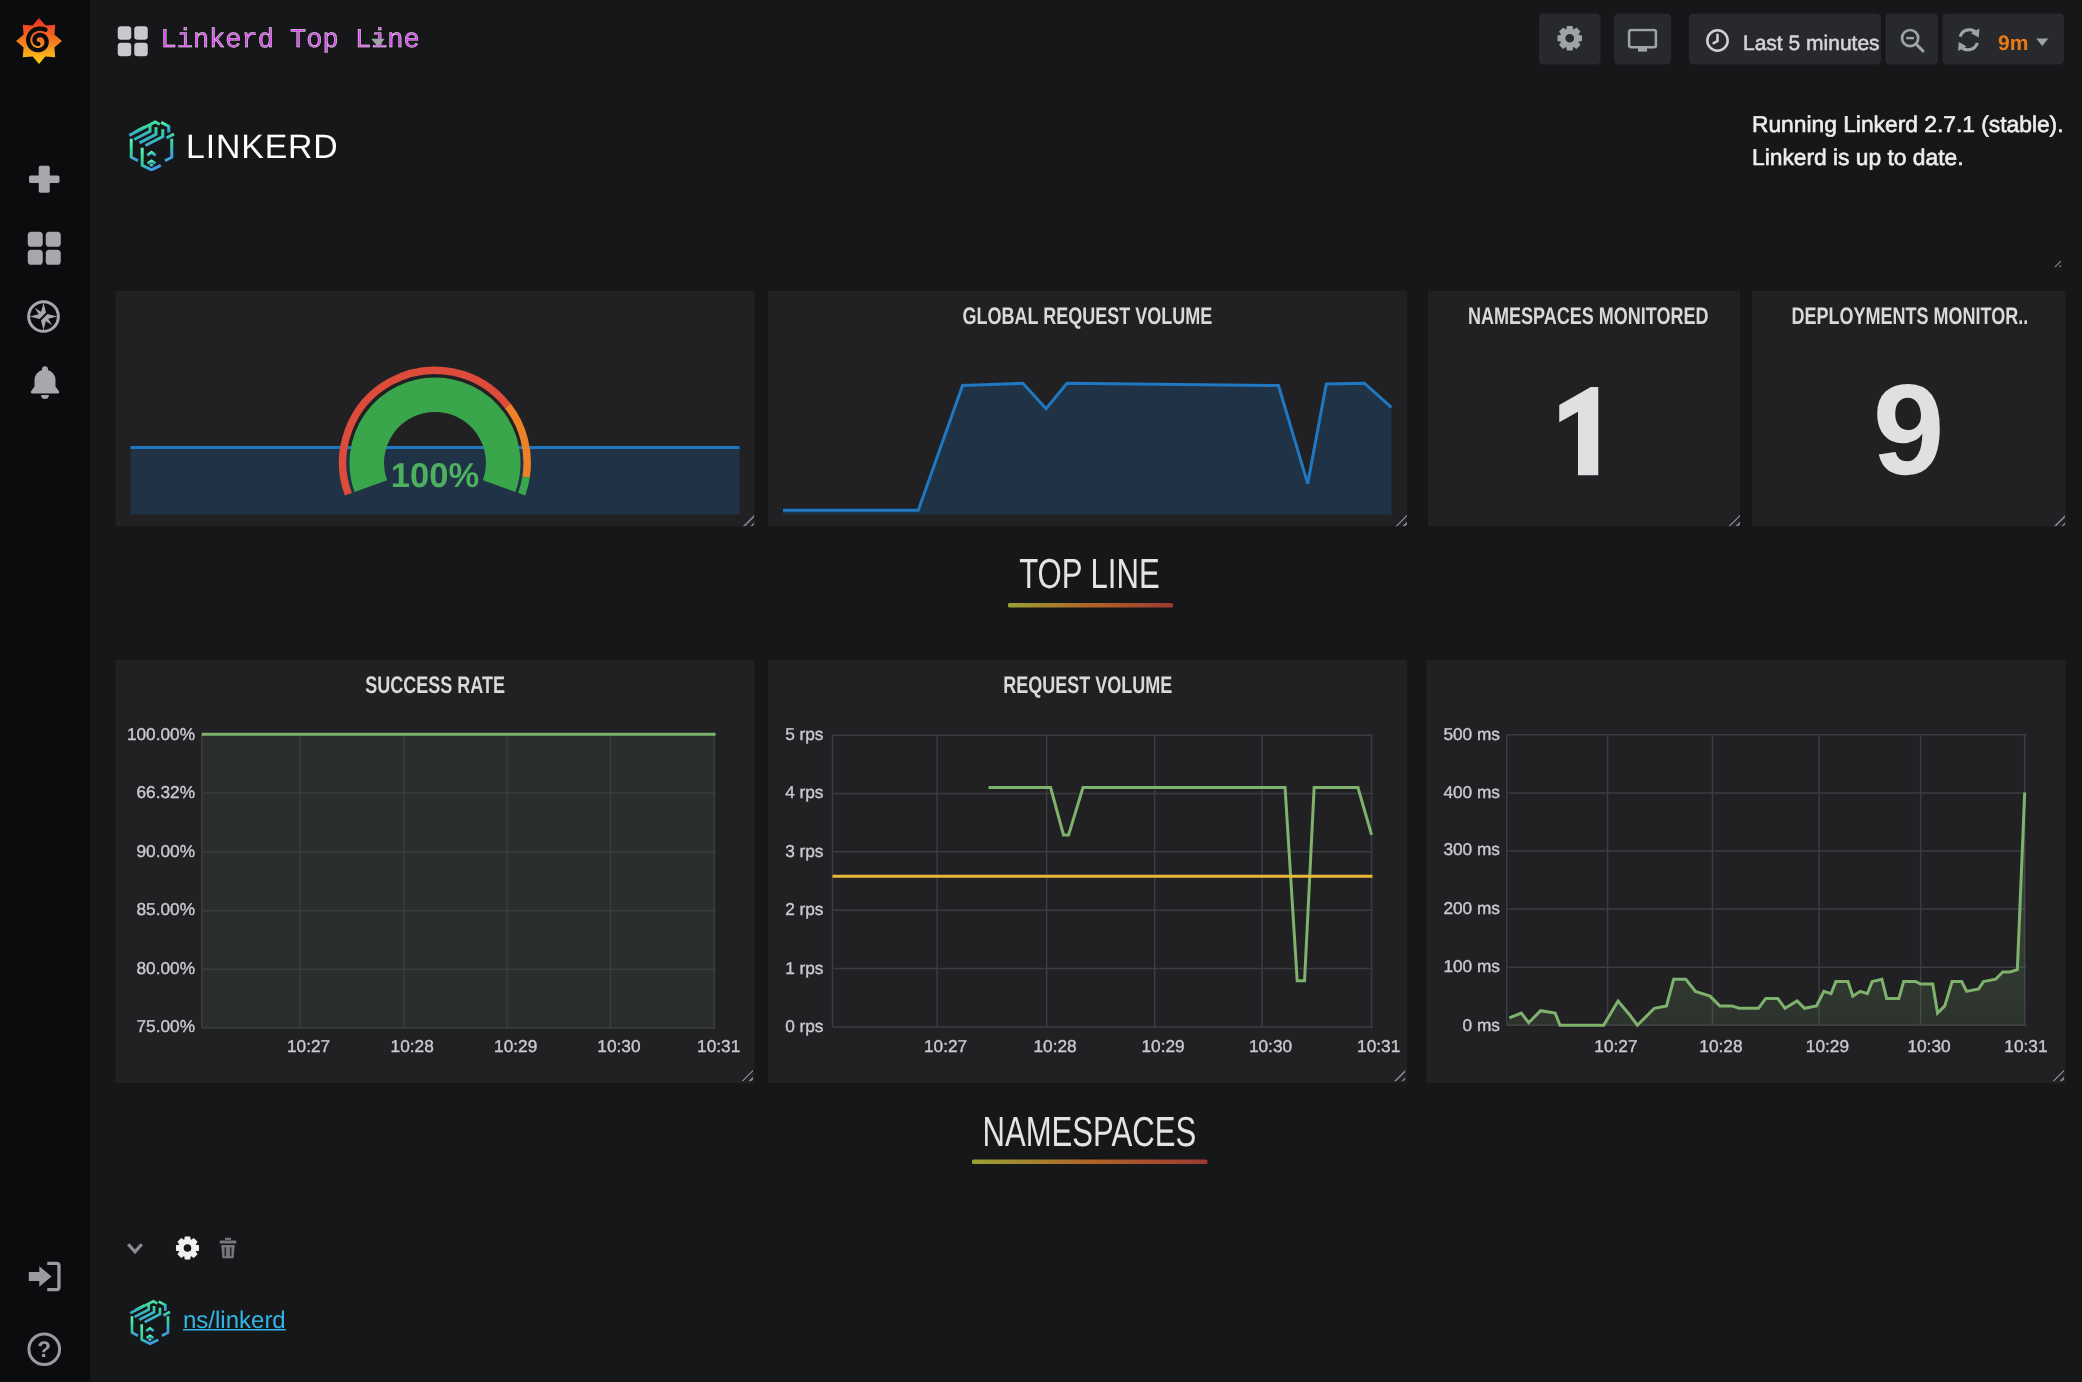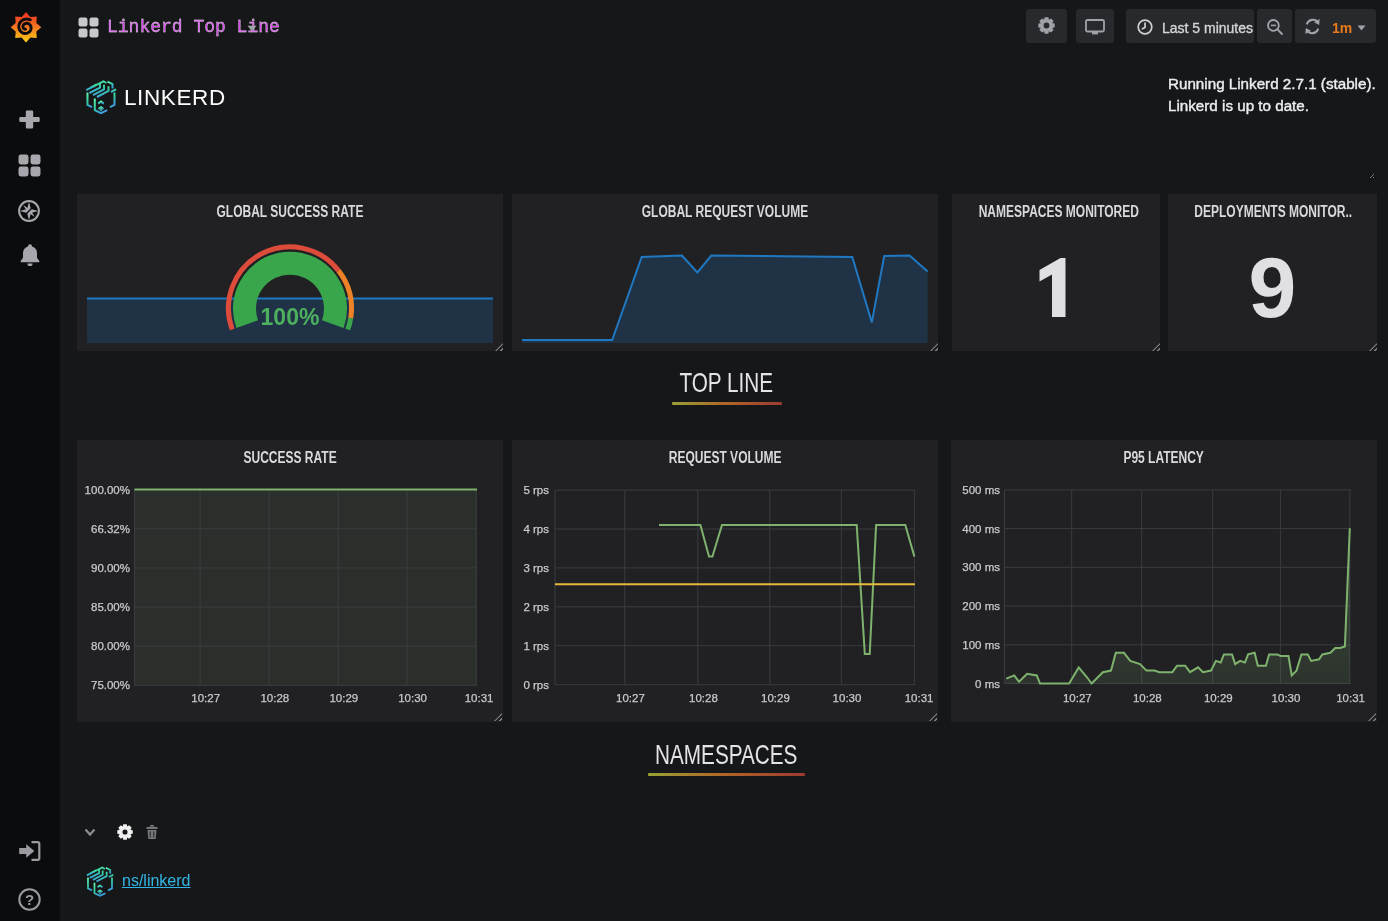--- a/index.html
+++ b/index.html
@@ -114,21 +114,21 @@
     </svg>
     <div class="navbtn" style="left:1235px;width:81px;"></div>
     <svg class="abs" style="left:1244px;top:18px;" width="17" height="17" viewBox="0 0 17 17">
       <g fill="none" stroke="#9fa3a8" stroke-width="2.1">
         <path d="M14.2 4.8 A 6.3 6.3 0 0 0 2.8 6.4"></path>
         <path d="M2.8 12.2 A 6.3 6.3 0 0 0 14.2 10.6"></path>
       </g>
       <path fill="#9fa3a8" d="M15.6 1.0 L15.2 7.0 L10.0 4.2 Z"></path>
       <path fill="#9fa3a8" d="M1.4 16.0 L1.8 10.0 L7.0 12.8 Z"></path>
     </svg>
-    <div class="abs" style="left:1272px;top:19.5px;font-size:14px;font-weight:700;color:#eb7b18;">1m</div>
+    <div class="abs" style="left:1272px;top:19.5px;font-size:14px;font-weight:700;color:#eb7b18;">9m</div>
     <svg class="abs" style="left:1297px;top:25px;" width="9" height="6" viewBox="0 0 9 6">
         <path fill="#9fa2a7" d="M0.5 0.6 h8 L4.5 5.6 Z"></path>
       </svg>
   </div>
 
   <svg class="abs" style="left:83px;top:79px;" width="36" height="35" viewBox="0 0 36 35">
     <defs>
       <linearGradient id="lk1" x1="0" y1="0" x2="0.4" y2="1">
         <stop offset="0" stop-color="#63f2b7"></stop>
           <stop offset="0.5" stop-color="#35d29a"></stop>
@@ -165,21 +165,20 @@
   <div class="abs" style="left:124px;top:85px;font-size:22.5px;letter-spacing:0.6px;color:#fdfdfd;font-weight:400;">LINKERD</div>
   <div class="abs" style="left:1168px;top:73px;width:215px;font-size:15.2px;line-height:22px;color:#ecedee;-webkit-text-stroke:0.4px #ecedee;">Running Linkerd 2.7.1 (stable). Linkerd is up to date.</div>
   <svg class="abs" style="left:1367px;top:171px;" width="8" height="8" viewBox="0 0 8 8">
       <g stroke="#747478" stroke-width="1">
         <path d="M7 3 L3 7"></path>
         <path d="M7 6 L6 7"></path>
       </g>
     </svg>
 
   <div class="panel" style="left:77px;top:194px;width:426px;height:157px;">
-    <div class="ptitle"><span>GLOBAL SUCCESS RATE</span></div>
     <svg class="abs" style="left:0;top:0;" width="426" height="157" viewBox="0 0 426 157">
       <rect x="10" y="104.4" width="406" height="44.6" fill="rgba(31,120,193,0.22)"></rect>
       <path d="M10 104.4 H416" stroke="#1f78c1" stroke-width="2" fill="none"></path>
       <path d="M 155.2 135.5 A 61.5 61.5 0 0 1 261.5 76.6" fill="none" stroke="#dd4b3a" stroke-width="5"></path>
       <path d="M 261.5 76.6 A 61.5 61.5 0 0 1 273.7 124.1" fill="none" stroke="#ed8128" stroke-width="5"></path>
       <path d="M 273.7 124.1 A 61.5 61.5 0 0 1 270.8 135.5" fill="none" stroke="#3aa64c" stroke-width="5"></path>
       <path d="M 170.2 130.1 A 45.5 45.5 0 1 1 255.8 130.1" fill="none" stroke="#3aa64c" stroke-width="23"></path>
       <text x="213" y="331.5" transform="translate(0,-201)" font-size="23" font-weight="700" fill="#4db05f" text-anchor="middle" font-family="Liberation Sans,sans-serif">100%</text>
     </svg>
     <div class="rhandle" style="right:0;bottom:0;"></div>
@@ -269,21 +268,20 @@
     <div class="ylab" style="left:-15px;top:238.7px;">0 rps</div>
     <div class="xlab" style="left:92.8px;top:251.5px;">10:27</div>
     <div class="xlab" style="left:165.8px;top:251.5px;">10:28</div>
     <div class="xlab" style="left:237.8px;top:251.5px;">10:29</div>
     <div class="xlab" style="left:309.4px;top:251.5px;">10:30</div>
     <div class="xlab" style="left:381.5px;top:251.5px;">10:31</div>
     <div class="rhandle"></div>
   </div>
 
   <div class="panel" style="left:951px;top:440px;width:426px;height:282px;">
-    <div class="ptitle"><span>P95 LATENCY</span></div>
     <svg class="abs" style="left:0;top:0;" width="426" height="282" viewBox="0 0 426 282">
       <defs>
           <linearGradient id="p95g" x1="0" y1="0" x2="0" y2="1">
             <stop offset="0.6" stop-color="rgba(126,178,109,0.20)"></stop>
             <stop offset="1" stop-color="rgba(126,178,109,0.12)"></stop>
           </linearGradient>
         </defs>
       <path d="M53.5 49.9 V243.5" stroke="#3a3c41" stroke-width="1"></path>
       <path d="M53.5 49.9 H400" stroke="#3a3c41" stroke-width="1"></path>
       <path d="M53.5 88.6 H400" stroke="#3a3c41" stroke-width="1"></path>

